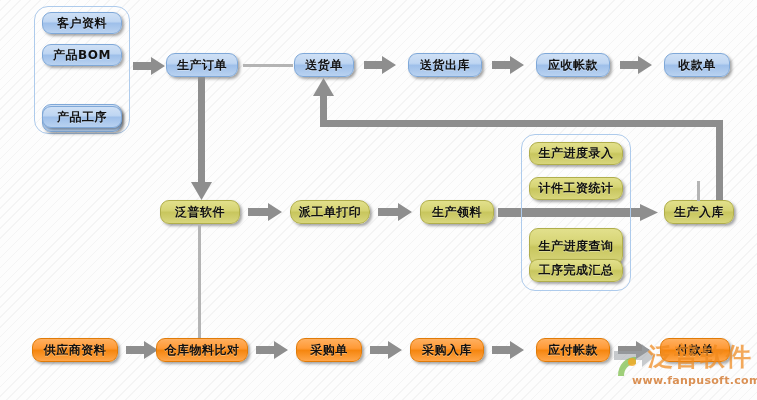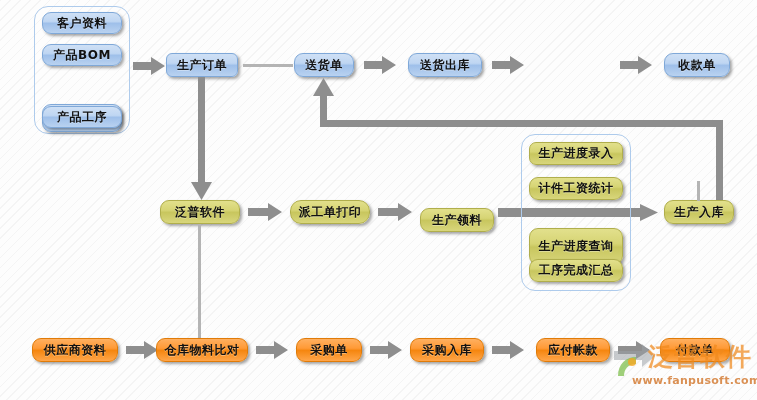--- a/index.html
+++ b/index.html
@@ -80,36 +80,37 @@
 
   <div class="node blue" style="left:42px;top:12px;width:80px;height:22px;">客户资料</div>
   <div class="node blue" style="left:42px;top:44px;width:80px;height:22px;">产品BOM</div>
   <div class="node blue" style="left:42px;top:76px;width:80px;height:28px;margin-top:28px;">产品工艺</div>
   <div class="node blue" style="left:42px;top:106px;width:80px;height:22px;">产品工序</div>
 
   <svg class="arrow" style="left:133px;top:57px;" width="32" height="18" viewBox="0 0 32 18">
     <polygon class="arrowfill" points="0,5 18,5 18,0 32,9 18,18 18,13 0,13"></polygon>
   </svg>
 
-  <div class="node blue" style="left:166px;top:53px;width:72px;height:24px;border-radius:6px;">生产订单</div>
+  <div class="node blue" style="left:166px;top:53px;width:72px;height:24px;">生产订单</div>
 
   <div class="thinline" style="left:243px;top:64px;width:50px;"></div>
 
   <div class="node blue" style="left:294px;top:53px;width:60px;height:24px;">送货单</div>
 
   <svg class="arrow" style="left:364px;top:56px;" width="32" height="18" viewBox="0 0 32 18">
     <polygon class="arrowfill" points="0,5 18,5 18,0 32,9 18,18 18,13 0,13"></polygon>
   </svg>
 
   <div class="node blue" style="left:408px;top:53px;width:74px;height:24px;">送货出库</div>
 
   <svg class="arrow" style="left:492px;top:56px;" width="32" height="18" viewBox="0 0 32 18">
     <polygon class="arrowfill" points="0,5 18,5 18,0 32,9 18,18 18,13 0,13"></polygon>
   </svg>
 
+  <div class="node blue" style="left:536px;top:53px;width:74px;height:24px;">应收帐款</div>
 
   <svg class="arrow" style="left:620px;top:56px;" width="32" height="18" viewBox="0 0 32 18">
     <polygon class="arrowfill" points="0,5 18,5 18,0 32,9 18,18 18,13 0,13"></polygon>
   </svg>
 
   <div class="node blue" style="left:664px;top:53px;width:66px;height:24px;">收款单</div>
 
   <div class="thickbar" style="left:716px;top:120px;width:7px;height:84px;"></div>
   <div class="thickbar" style="left:320px;top:120px;width:403px;height:7px;"></div>
   <div class="thickbar" style="left:320px;top:96px;width:7px;height:28px;"></div>
@@ -127,31 +128,31 @@
   <svg class="arrow" style="left:248px;top:203px;" width="34" height="18" viewBox="0 0 34 18">
     <polygon class="arrowfill" points="0,5 20,5 20,0 34,9 20,18 20,13 0,13"></polygon>
   </svg>
 
   <div class="node olive" style="left:290px;top:200px;width:80px;height:24px;border-radius:11px;">派工单打印</div>
 
   <svg class="arrow" style="left:378px;top:203px;" width="34" height="18" viewBox="0 0 34 18">
     <polygon class="arrowfill" points="0,5 20,5 20,0 34,9 20,18 20,13 0,13"></polygon>
   </svg>
 
-  <div class="node olive" style="left:420px;top:200px;width:74px;height:24px;margin-top:8px;">生产领料</div>
+  <div class="node olive" style="left:420px;top:200px;width:74px;height:24px;">生产领料</div>
 
   <svg class="arrow" style="left:498px;top:204px;" width="160" height="17" viewBox="0 0 160 17">
     <polygon class="arrowfill" points="0,4 142,4 142,0 160,8.5 142,17 142,13 0,13"></polygon>
   </svg>
 
   <div class="node olive" style="left:664px;top:200px;width:70px;height:24px;">生产入库</div>
 
   <div class="group-panel" style="left:521px;top:134px;width:110px;height:157px;"></div>
 
-  <div class="node olive" style="left:529px;top:142px;width:94px;height:23px;border-radius:7px;">生产进度录入</div>
+  <div class="node olive" style="left:529px;top:142px;width:94px;height:23px;">生产进度录入</div>
   <div class="node olive" style="left:529px;top:177px;width:94px;height:23px;">计件工资统计</div>
   <div class="node olive" style="left:529px;top:228px;width:94px;height:37px;">生产进度查询</div>
   <div class="node olive" style="left:529px;top:259px;width:94px;height:23px;">工序完成汇总</div>
 
   <div class="thinline" style="left:198px;top:224px;width:3px;height:120px;"></div>
 
   <div class="thinline" style="left:697px;top:181px;width:3px;height:20px;"></div>
 
   <div class="node orange" style="left:32px;top:338px;width:86px;height:24px;">供应商资料</div>
 

